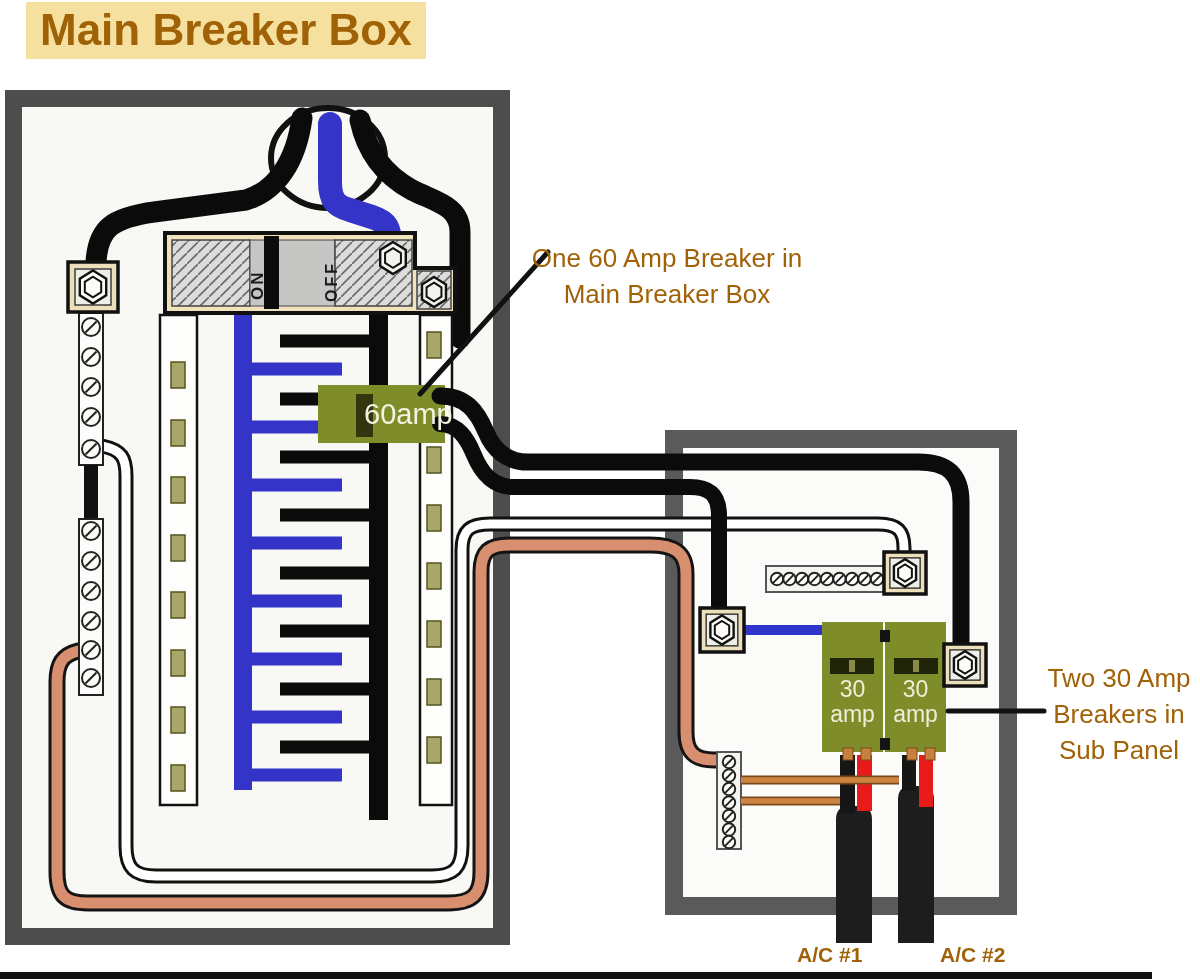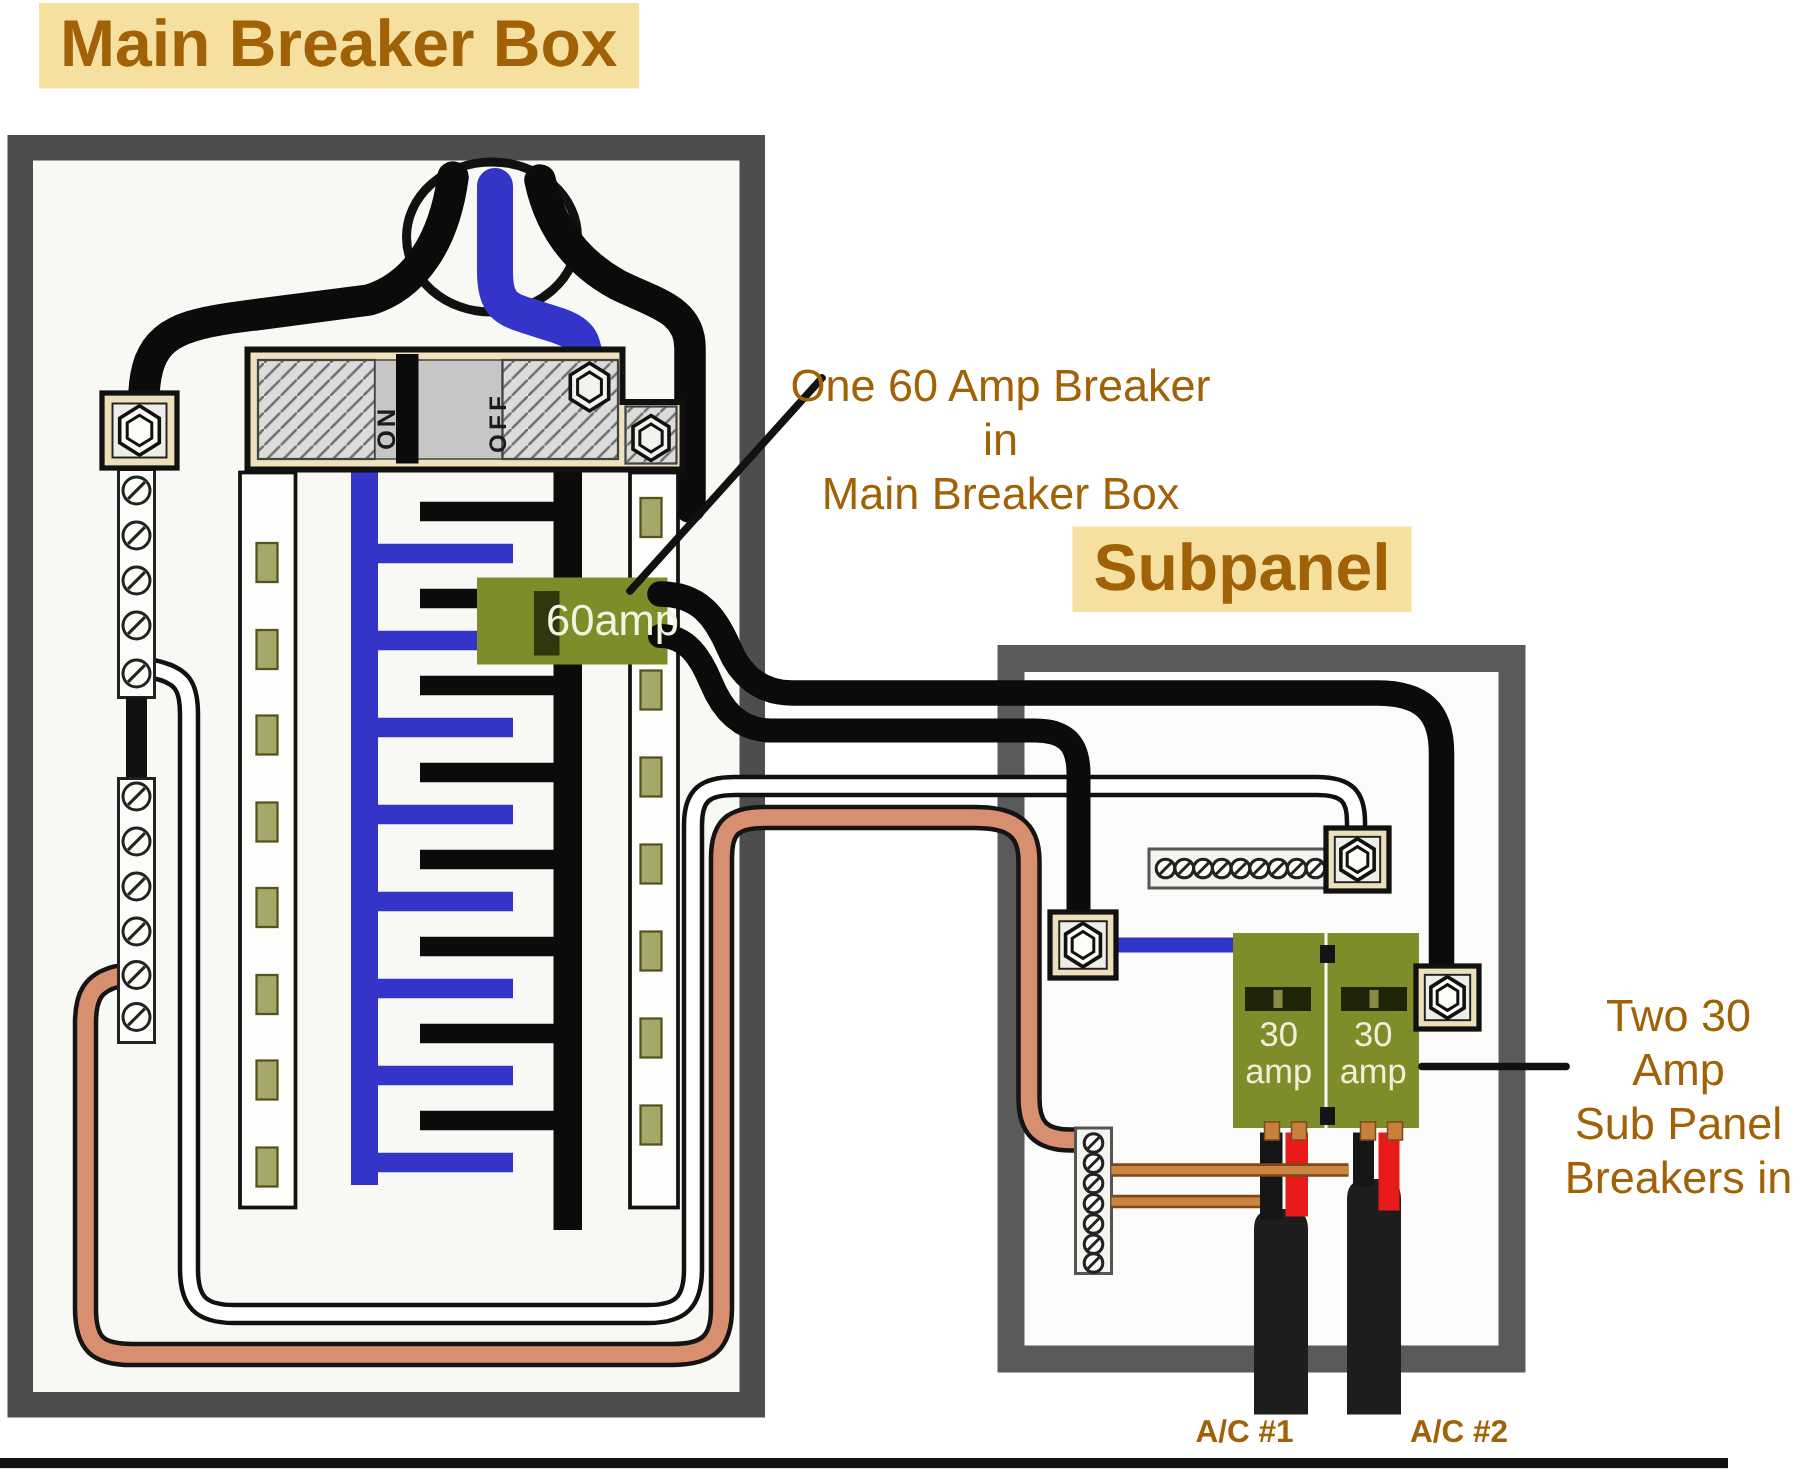--- a/index.html
+++ b/index.html
@@ -1,21 +1,21 @@
 <!DOCTYPE html>
 <html><head>
 <meta charset="utf-8">
 <style>
   html,body{margin:0;padding:0;background:#ffffff;}
   .stage{position:relative;width:1200px;height:979px;background:#ffffff;
          font-family:"Liberation Sans",sans-serif;overflow:hidden;}
   .stage svg{position:absolute;left:0;top:0;}
   .label{position:absolute;color:#a16207;white-space:nowrap;}
   .tag{background:#f5e0a0;font-weight:700;font-size:44px;line-height:1.2;padding:2px 14px;}
-  .ann{font-size:30px;line-height:36px;text-align:center;white-space:normal;}
+  .ann{font-size:26px;line-height:36px;text-align:center;white-space:normal;}
   .wirelabel{color:#f3f3e2;font-size:29px;}
   .b30{color:#efefd8;font-size:23px;line-height:25px;text-align:center;}
   .ac{font-size:21px;font-weight:700;}
 </style>
 </head>
 <body>
 
 <div class="stage">
 
 <svg width="1200" height="979" viewBox="0 0 1200 979">
@@ -298,31 +298,30 @@
             <polygon points="965,651.14 976.088,658.07 976.088,671.93 965,678.86 953.912,671.93 953.912,658.07" fill="#fdfdf8" stroke="#111" stroke-width="2.4"></polygon>
             <polygon points="965,656.4068 971.87456,660.7034 971.87456,669.2966 965,673.5932 958.12544,669.2966 958.12544,660.7034" fill="none" stroke="#111" stroke-width="2"></polygon>
           </g>
         </g>
       </g>
 
   <rect x="0" y="972" width="1152" height="7" fill="#111"></rect>
 </svg>
 
 <div class="label tag" style="left:26px;top:2px;">Main Breaker Box</div>
-<div class="label tag" style="left:715px;top:351px;">Subpanel</div>
 
 <div class="label ann" style="left:512px;top:240px;width:310px;">
   <div>One 60 Amp Breaker in</div>
   <div>Main Breaker Box</div>
 </div>
 
 <div class="label ann" style="left:1040px;top:660px;width:158px;">
   <div>Two 30 Amp</div>
+  <div>Breakers in</div>
   <div>Sub Panel</div>
-  <div>Breakers in</div>
 </div>
 
 <div class="label wirelabel" style="left:364px;top:398px;">60amp</div>
 
 <div class="label b30" style="left:822px;top:677px;width:61px;">
   <div>30</div>
   <div>amp</div>
 </div>
 <div class="label b30" style="left:885px;top:677px;width:61px;">
   <div>30</div>

